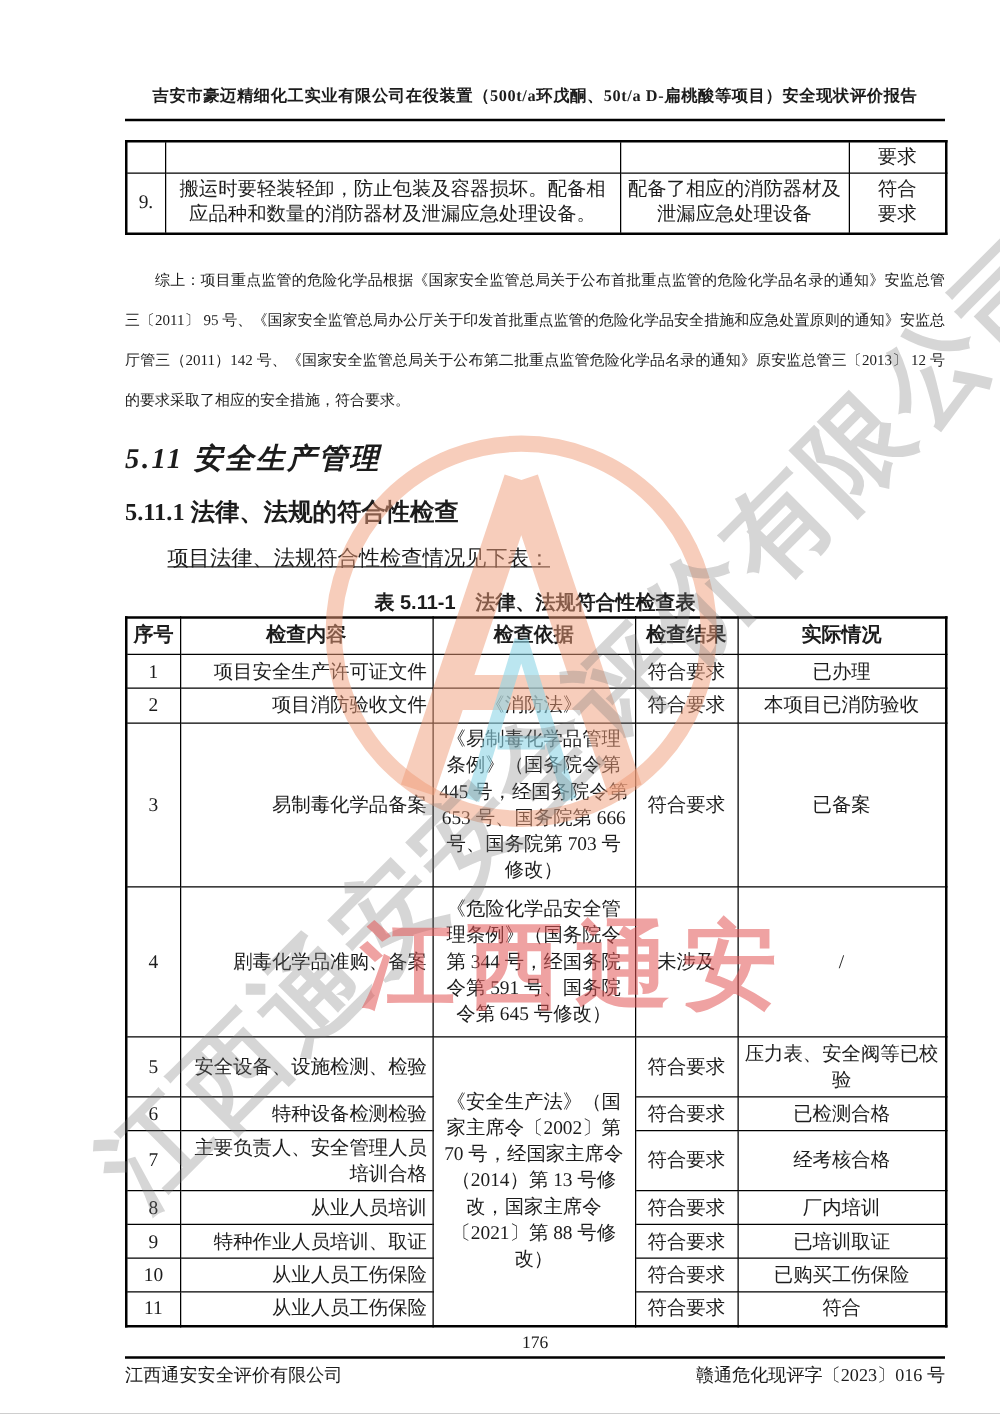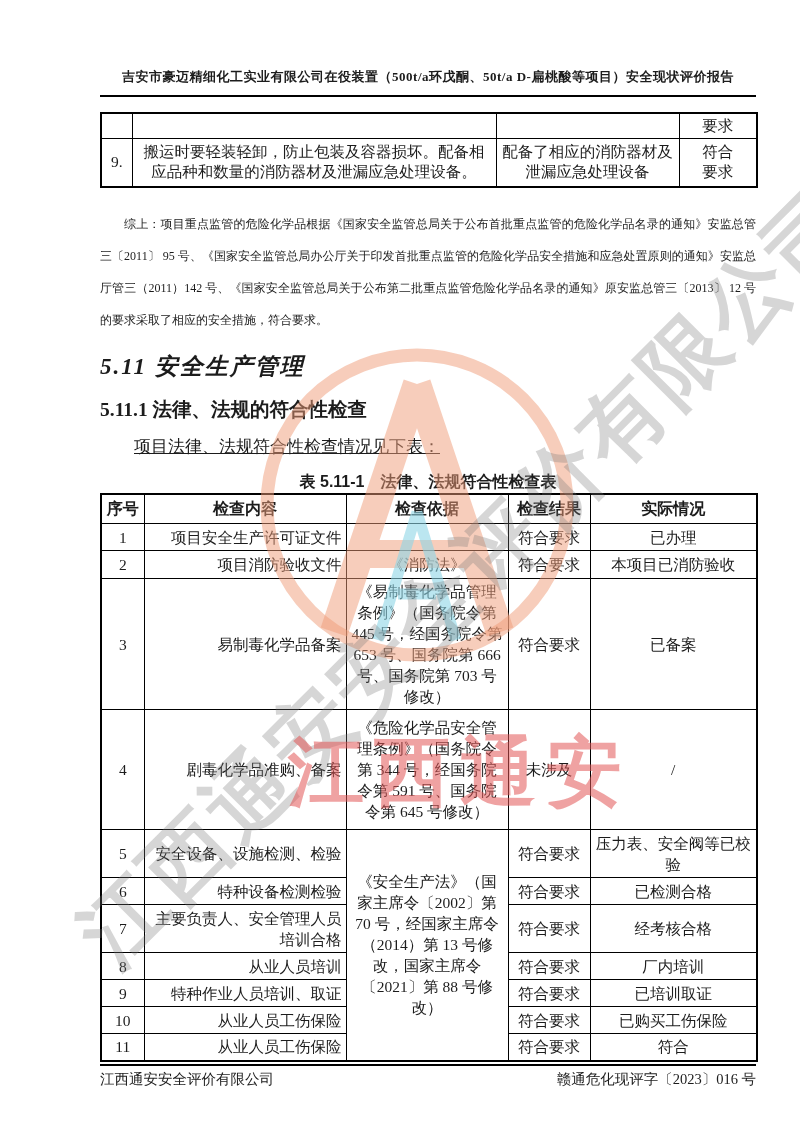--- a/index.html
+++ b/index.html
@@ -198,19 +198,20 @@
       </tr>
       <tr class="h27">
         <td>11</td>
         <td class="c-content">从业人员工伤保险</td>
         <td>符合要求</td>
         <td>符合</td>
       </tr>
     </tbody>
       </table>
 
+    <div class="pageno">176</div>
     <div class="doc-footer">
       <span>江西通安安全评价有限公司</span>
       <span>赣通危化现评字〔2023〕016 号</span>
     </div>
 
   </div>
 </div>
 
 </body></html>

